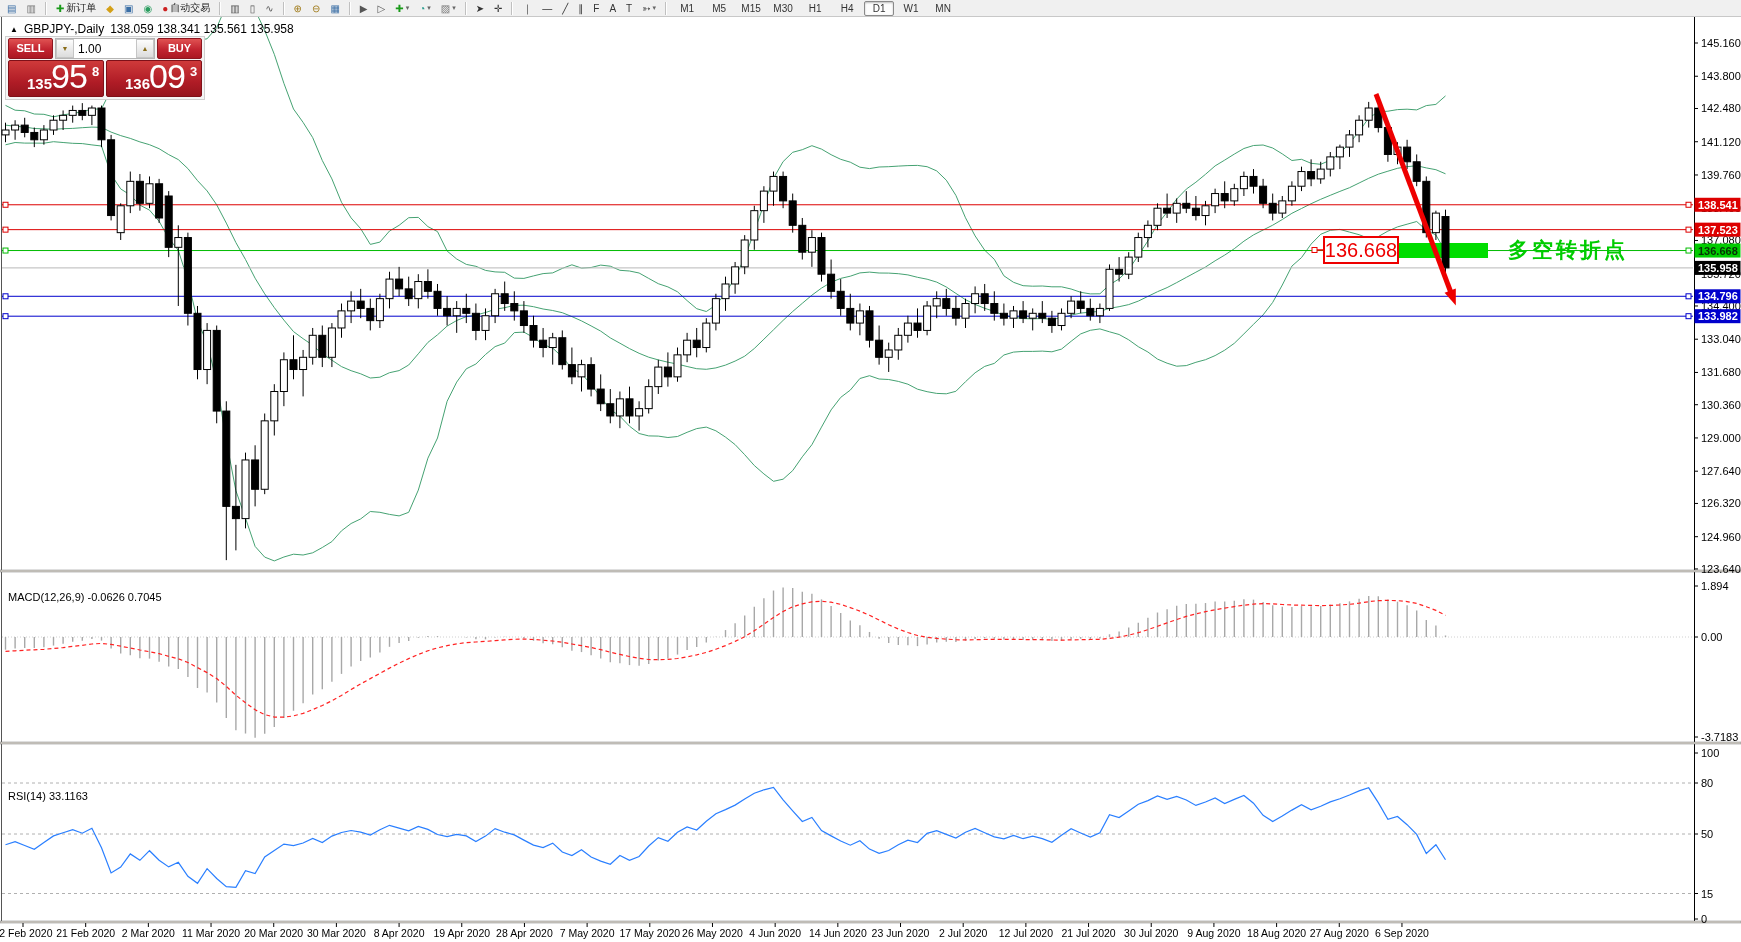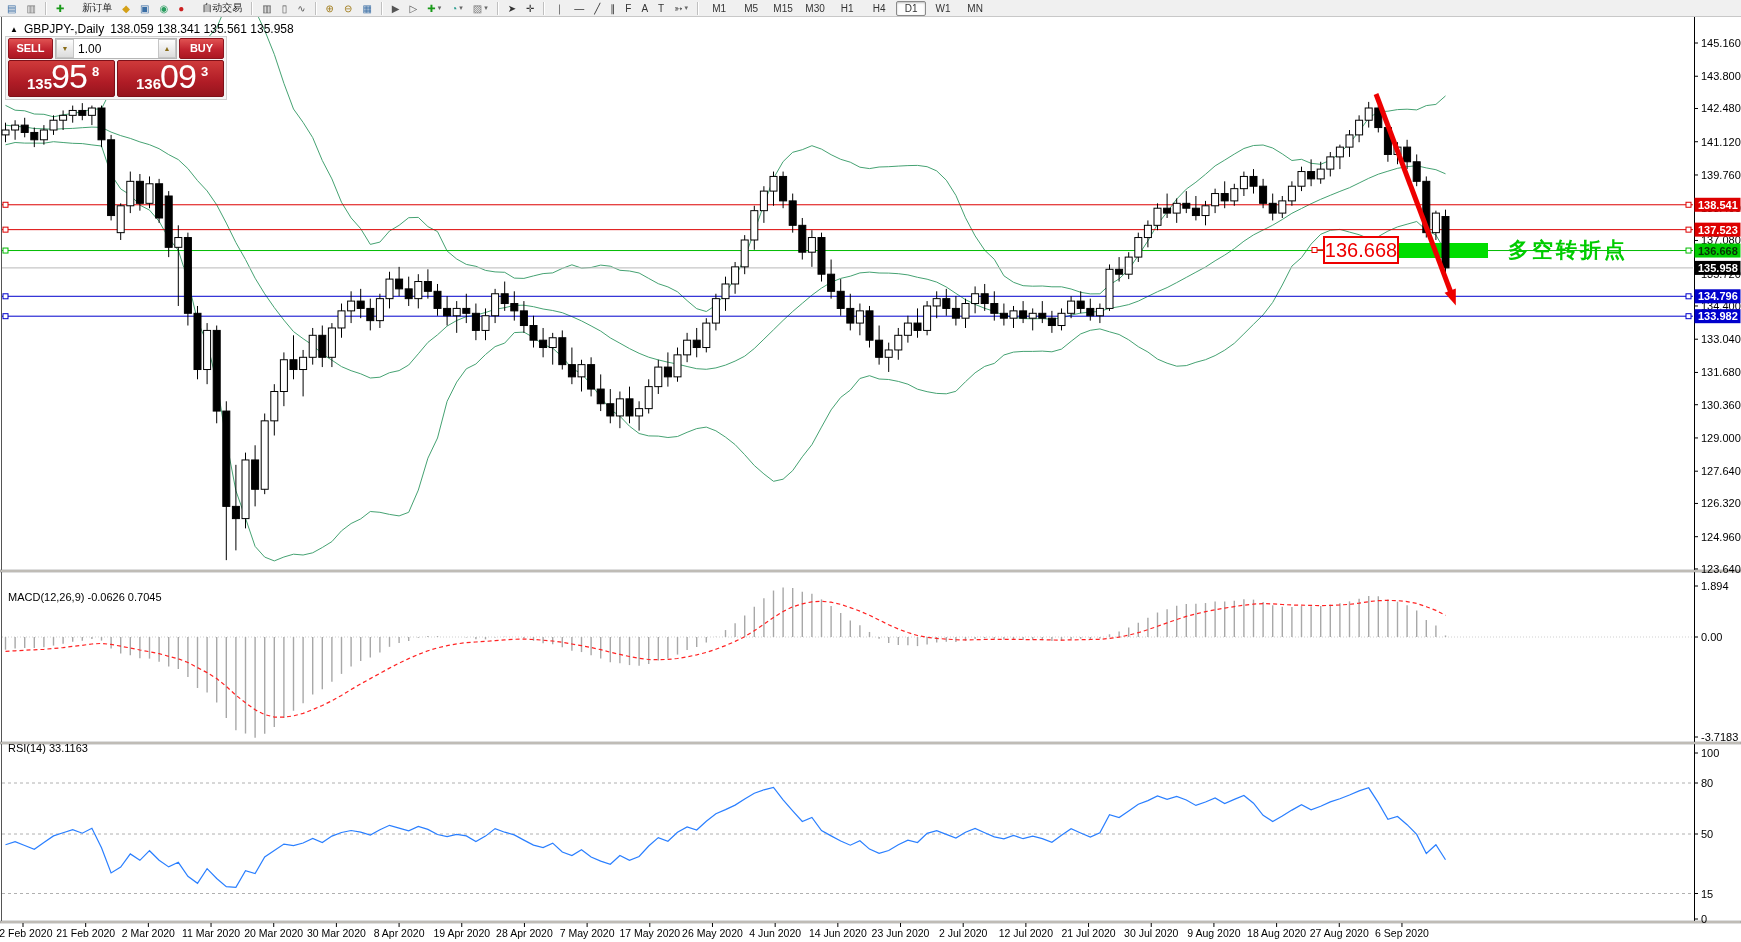--- a/index.html
+++ b/index.html
@@ -4,55 +4,55 @@
 <style>
   html,body{margin:0;padding:0;background:#e8e8e8;font-family:"Liberation Sans",sans-serif;}
   #app{position:relative;width:1741px;height:942px;background:#fff;overflow:hidden;}
   
   #toolbar{position:absolute;top:0;left:0;width:1741px;height:17px;background:#f0f0f0;
     border-bottom:1px solid #c8c8c8;display:flex;align-items:center;padding:0 2px;z-index:30;
     font-size:10px;color:#444;box-sizing:border-box;}
   .tb-btn{display:inline-flex;align-items:center;height:15px;padding:0 3px;margin:0 1px;
     border:1px solid transparent;border-radius:2px;cursor:default;white-space:nowrap;}
   .tb-glyph{font-size:10px;line-height:15px;}
-  .tb-label{margin-left:18px;font-size:10px;color:#222;}
+  .tb-label{margin-left:2px;font-size:10px;color:#222;}
   .tb-arrow{font-size:7px;color:#666;margin-left:2px;}
   .tb-sep{width:1px;height:13px;background:#c0c0c0;margin:0 4px;border-right:1px solid #fff;}
   .tf-btn{display:inline-block;min-width:20px;text-align:center;font-size:10px;color:#333;
     padding:1px 4px;margin:0 1px;border:1px solid transparent;border-radius:2px;}
   .tf-btn.active{background:#fdfdfd;border:1px solid #8a8a8a;box-shadow:inset 0 1px 2px rgba(0,0,0,.25);}
   
   #chart-wrap{position:absolute;top:17px;left:0;width:1741px;height:925px;background:#fff;}
   #chart-svg{position:absolute;top:-17px;left:0;}
   
   #chart-title{position:absolute;top:5px;left:10px;z-index:20;font-size:12px;color:#000;
     display:flex;align-items:center;gap:6px;white-space:nowrap;}
   #chart-title .marker{font-size:8px;}
   
-  #trade-panel{position:absolute;top:19px;left:5px;width:222px;z-index:25;}
+  #trade-panel{position:absolute;top:19px;left:5px;width:200px;z-index:25;}
   #tp-row1{display:flex;align-items:center;height:23px;background:#f5f5f5;border:1px solid #cfcfcf;
     border-bottom:none;padding:2px 2px 1px 2px;gap:2px;box-sizing:border-box;}
   .tp-btn{flex:0 0 auto;width:43px;height:19px;border:1px solid #8d1620;border-radius:2px;
     background:linear-gradient(#e05252,#c22430 55%,#ab1722);color:#fff;font-size:11px;font-weight:bold;
     text-align:center;line-height:19px;}
   #tp-vol{flex:1;display:flex;height:19px;border:1px solid #b5b5b5;background:#fff;align-items:stretch;}
   .tp-spin{width:16px;background:linear-gradient(#fdfdfd,#dcdcdc);border:1px solid #c5c5c5;
     font-size:7px;color:#8a6d1a;text-align:center;line-height:17px;}
   #tp-vol input{flex:1;border:none;outline:none;font-size:12px;text-align:left;padding:0 4px;width:40px;
     font-family:"Liberation Sans",sans-serif;color:#000;}
   #tp-row2{display:flex;gap:2px;background:#f5f5f5;border:1px solid #cfcfcf;border-top:none;padding:1px 2px 2px 2px;}
   .tp-tile{position:relative;flex:1;height:35px;border:1px solid #7e1018;border-radius:2px;
     background:linear-gradient(#cf3a3a,#b01c26 60%,#96141d);color:#fff;overflow:hidden;}
   .tp-tile .small{position:absolute;left:18px;bottom:4px;font-size:15px;font-weight:bold;}
   .tp-tile .big{position:absolute;left:42px;top:-4px;font-size:34px;font-weight:normal;letter-spacing:-1px;}
   .tp-tile .sup{position:absolute;left:83px;top:3px;font-size:13px;font-weight:bold;}
   
   .pane-label{position:absolute;left:8px;z-index:20;font-size:11px;color:#000;white-space:nowrap;}
   #macd-label{top:574px;}
-  #rsi-label{top:725px;}
+  #rsi-label{top:773px;}
 </style>
 </head>
 <body>
 
 <div id="app">
 
   <div id="toolbar">
       <span class="tb-btn">
         <span class="tb-glyph" style="color: rgb(58, 110, 165);">▤</span>
       </span>

